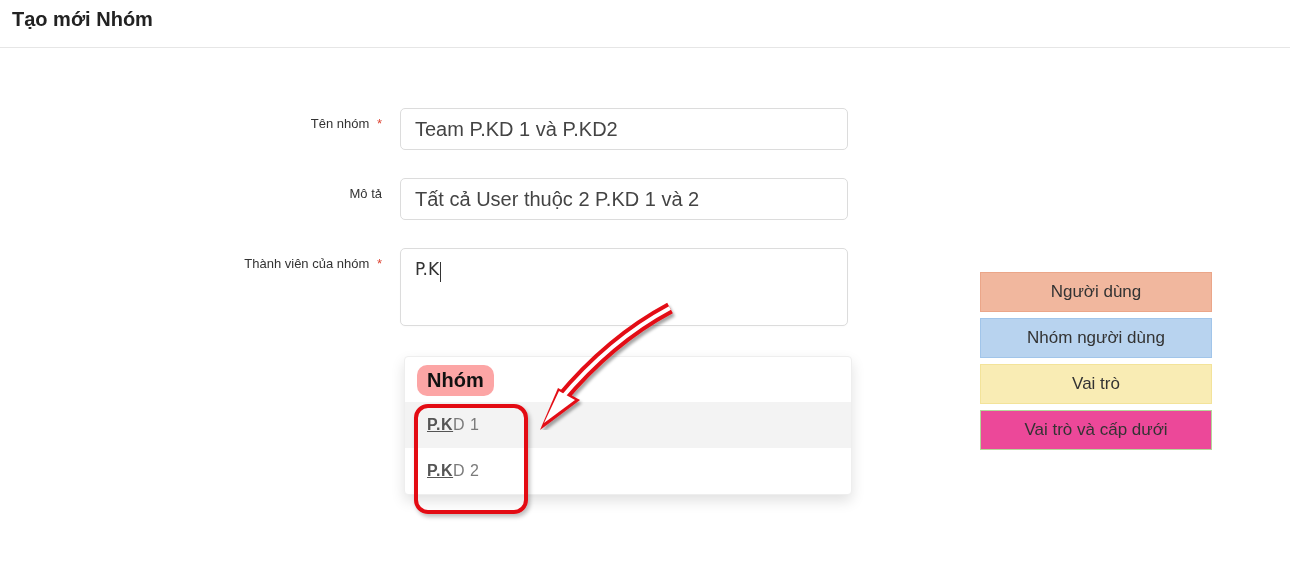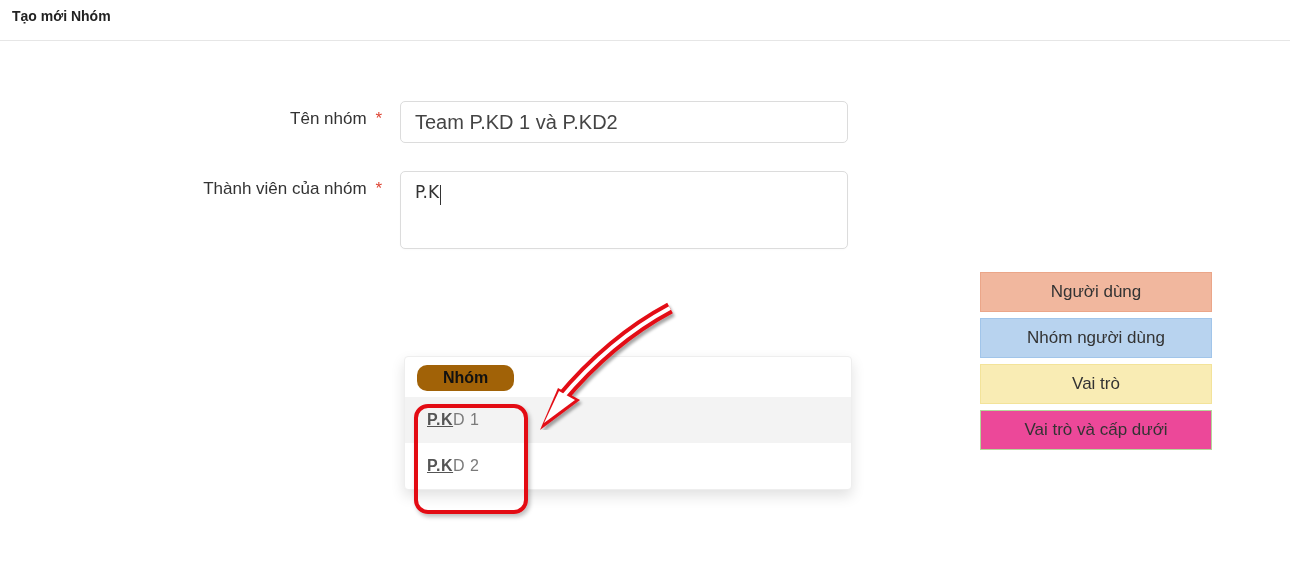--- a/index.html
+++ b/index.html
@@ -10,21 +10,21 @@
     color:#222;
     background:#fff;
     width:1290px;
     height:573px;
     position:relative;
   }
   .page-header {
     padding: 8px 12px 0 12px;
   }
   .page-title {
-    font-size: 14px;
+    font-size: 20px;
     font-weight:600;
     color:#222;
     margin:0;
   }
   .hr {
     border:none;
     border-top:1px solid #e6e6e6;
     margin:16px 0 0 0;
   }
   .form-area {
@@ -34,21 +34,21 @@
   .form-row {
     display:flex;
     align-items:flex-start;
     margin-bottom:28px;
   }
   .form-label {
     width:360px;
     text-align:right;
     padding-right:18px;
     padding-top:8px;
-    font-size:17px;
+    font-size:13px;
     color:#333;
   }
   .req { color:#d43; margin-left:4px; }
   .input-text {
     width:448px;
     height:42px;
     border:1px solid #dcdcdc;
     border-radius:5px;
     padding:0 14px;
     font-size:20px;
@@ -88,25 +88,25 @@
     width:448px;
     background:#fff;
     box-shadow: 0 6px 14px rgba(0,0,0,0.12);
     border:1px solid #eee;
     border-radius:4px;
     padding-top:8px;
     font-family: Verdana, Arial, sans-serif;
   }
   .dd-group-label {
     display:inline-block;
-    background:#a16207;
+    background:#fca5a5;
     color:#111;
     font-weight:700;
-    font-size:16px;
-    padding:4px 26px;
+    font-size:20px;
+    padding:4px 10px;
     border-radius:10px;
     margin:0 0 6px 12px;
   }
   .dd-item {
     padding:14px 22px;
     font-size:16px;
     color:#7a7a7a;
     cursor:pointer;
     letter-spacing:0.5px;
   }
@@ -168,20 +168,26 @@
 <div class="form-area">
 
   <div class="form-row">
     <div class="form-label">
       <span>Tên nhóm</span>
       <span class="req">*</span>
     </div>
     <input class="input-text" type="text" value="Team P.KD 1 và P.KD2" style="">
   </div>
 
+  <div class="form-row">
+    <div class="form-label">
+      <span>Mô tả</span>
+    </div>
+    <input class="input-text" type="text" value="Tất cả User thuộc 2 P.KD 1 và 2" style="">
+  </div>
 
   <div class="form-row">
     <div class="form-label">
       <span>Thành viên của nhóm</span>
       <span class="req">*</span>
     </div>
     <div class="multi-box">
       <span class="multi-text">P.K</span><span class="caret"></span>
     </div>
   </div>

